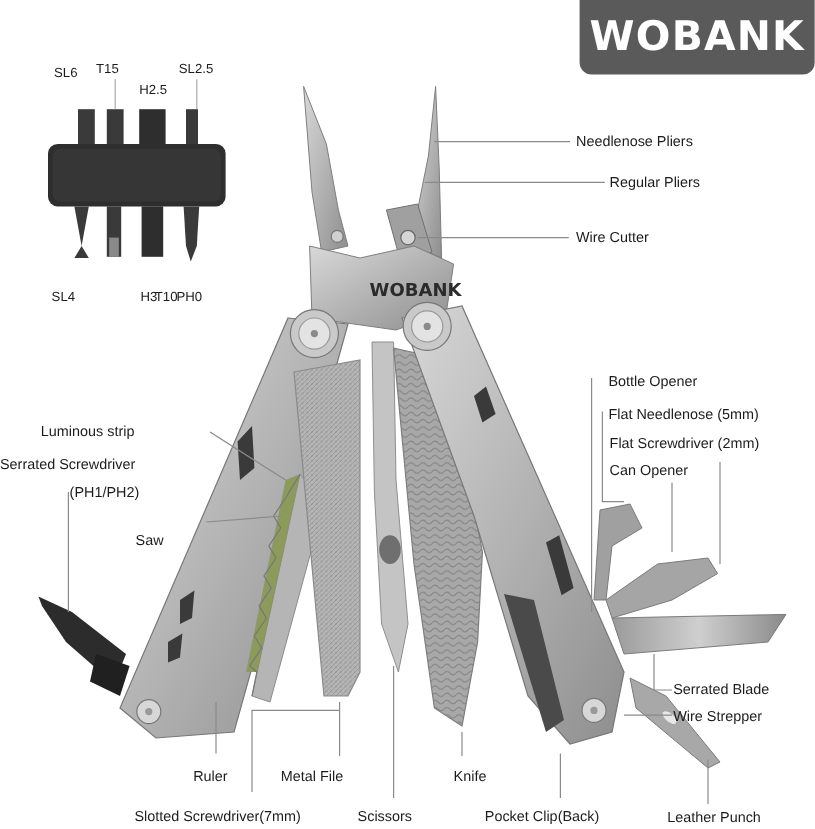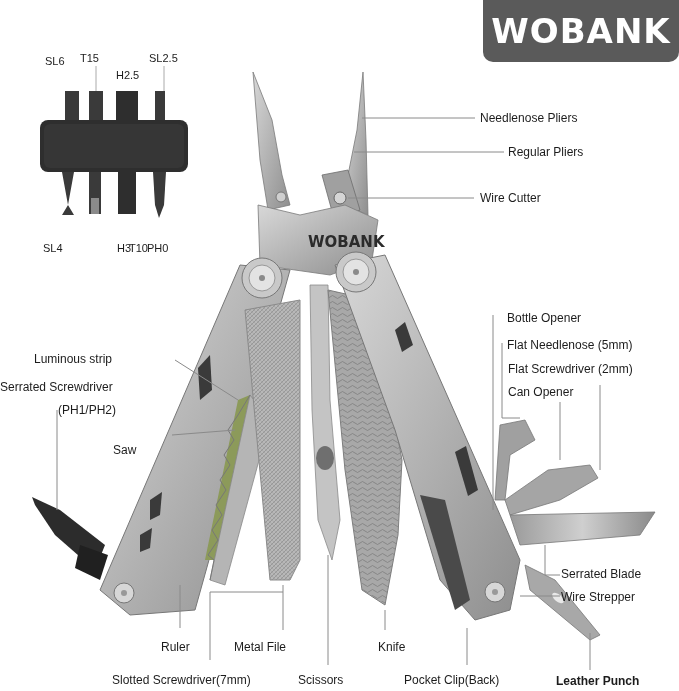--- a/index.html
+++ b/index.html
@@ -167,20 +167,20 @@
 <span class="lbl" style="left:508px;top:361px;">Flat Screwdriver (2mm)</span>
 <span class="lbl" style="left:508px;top:384px;">Can Opener</span>
 
 <span class="lbl r" style="left:34px;top:351px;">Luminous strip</span>
 <span class="lbl r" style="left:0px;top:379px;">Serrated Screwdriver</span>
 <span class="lbl r" style="left:58px;top:402px;">(PH1/PH2)</span>
 <span class="lbl r" style="left:113px;top:442px;">Saw</span>
 
 <span class="lbl" style="left:561px;top:566px;">Serrated Blade</span>
 <span class="lbl" style="left:561px;top:589px;">Wire Strepper</span>
-<span class="lbl" style="left:556px;top:673px;font-weight:bold;">Leather Punch</span>
+<span class="lbl" style="left:556px;top:673px;">Leather Punch</span>
 
 <span class="lbl" style="left:161px;top:639px;">Ruler</span>
 <span class="lbl" style="left:234px;top:639px;">Metal File</span>
 <span class="lbl" style="left:378px;top:639px;">Knife</span>
 <span class="lbl" style="left:112px;top:672px;">Slotted Screwdriver(7mm)</span>
 <span class="lbl" style="left:298px;top:672px;">Scissors</span>
 <span class="lbl" style="left:404px;top:672px;">Pocket Clip(Back)</span>
 
 </body></html>

